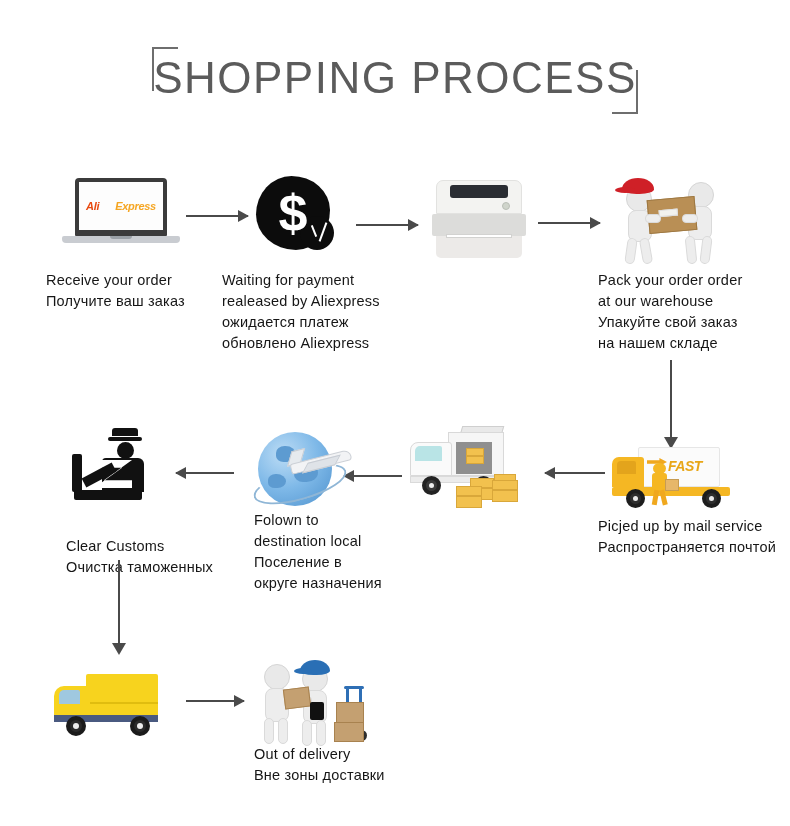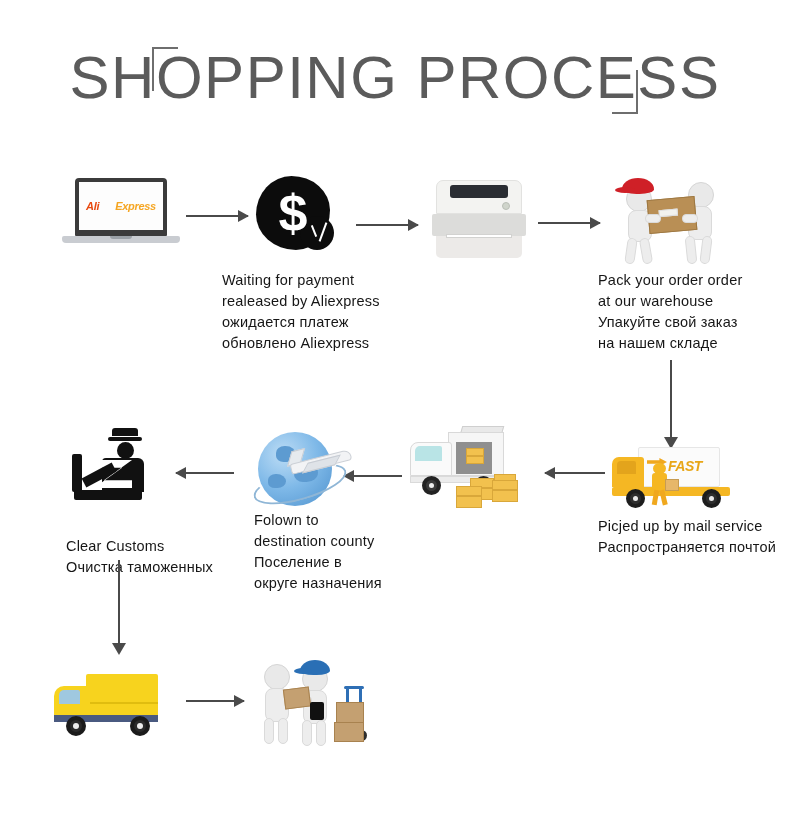--- a/index.html
+++ b/index.html
@@ -11,21 +11,21 @@
     position:relative;
   }
   #stage{position:relative;width:790px;height:826px;}
 
   
   .title-wrap{position:absolute;left:0;top:38px;width:790px;height:80px;}
   .title-text{
     position:absolute;left:0;top:0;width:790px;
     text-align:center;
     font-family:"Liberation Sans", sans-serif;
-    font-size:60px;letter-spacing:1.5px;color:#5b5b5b;font-weight:400;
+    font-size:44px;letter-spacing:1.5px;color:#5b5b5b;font-weight:400;
     line-height:80px;
   }
   .bracket{position:absolute;border:2px solid #6e6e6e;box-sizing:border-box;}
   .bracket.tl{left:152px;top:47px;width:26px;height:44px;border-right:none;border-bottom:none;}
   .bracket.br{left:612px;top:70px;width:26px;height:44px;border-left:none;border-top:none;}
 
   
   .step{position:absolute;}
   .icon-box{position:relative;}
   .caption{
@@ -176,20 +176,22 @@
       <div class="laptop">
         <div class="lid"></div>
         <div class="screen">
             <span class="logo"><span>Ali</span><span class="b">Express</span></span>
           </div>
         <div class="base"></div>
         <div class="notch"></div>
       </div>
     </div>
   </div>
+  <div class="caption" style="position:absolute;left:46px;top:270px;width:180px;">Receive your order
+Получите ваш заказ</div>
 
   <div class="arrow h right" style="left:186px;top:215px;width:62px;">
     <div class="shaft" style="width:62px;"></div>
       <div class="head"></div>
   </div>
 
   <div class="step" style="left:256px;top:176px;">
     <div class="icon-box">
       <div class="dollar">
         <div class="blob"></div>
@@ -335,21 +337,21 @@
         <div class="ring"></div>
         <div class="plane">
           <div class="tail"></div>
             <div class="fus"></div>
             <div class="wing"></div>
         </div>
       </div>
     </div>
   </div>
   <div class="caption" style="position:absolute;left:254px;top:510px;width:180px;">Folown to
-destination county
+destination local
 Поселение в
 округе назначения</div>
 
   <div class="arrow h left" style="left:176px;top:472px;width:58px;">
     <div class="shaft" style="width:58px;"></div>
       <div class="head"></div>
   </div>
 
   <div class="step" style="left:72px;top:428px;">
     <div class="icon-box">
@@ -424,14 +426,16 @@
             <div class="rail"></div>
             <div class="rail2"></div>
           <div class="wh" style="left:8px;"></div>
             <div class="wh" style="left:22px;"></div>
         </div>
         <div class="dl-box" style="left:80px;top:52px;width:28px;height:22px;"></div>
         <div class="dl-box" style="left:78px;top:72px;width:30px;height:20px;"></div>
       </div>
     </div>
   </div>
+  <div class="caption" style="position:absolute;left:254px;top:744px;width:190px;">Out of delivery
+Вне зоны доставки</div>
 
 </div>
 
 </body></html>

